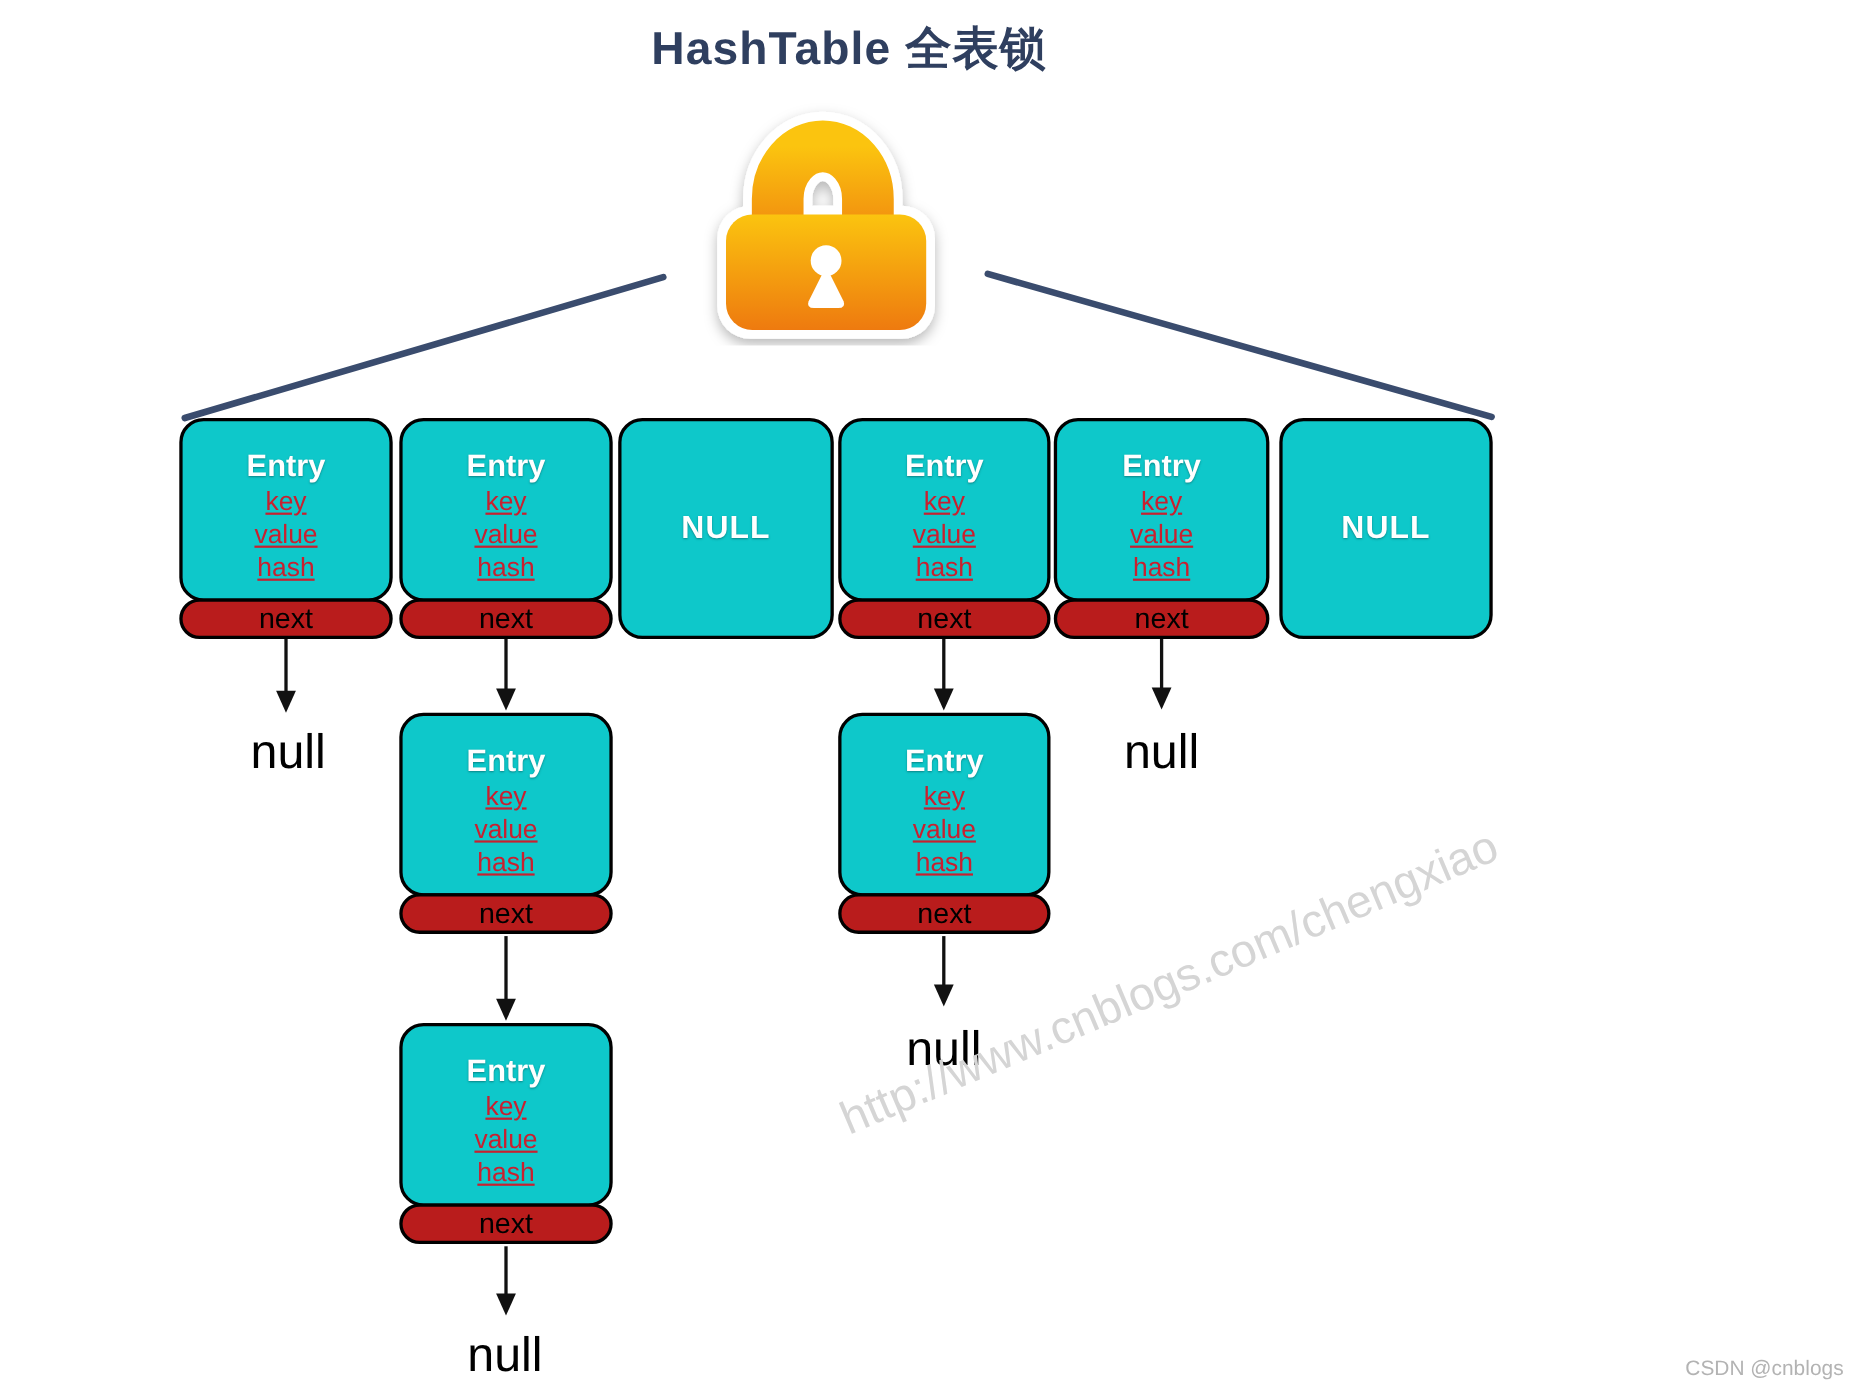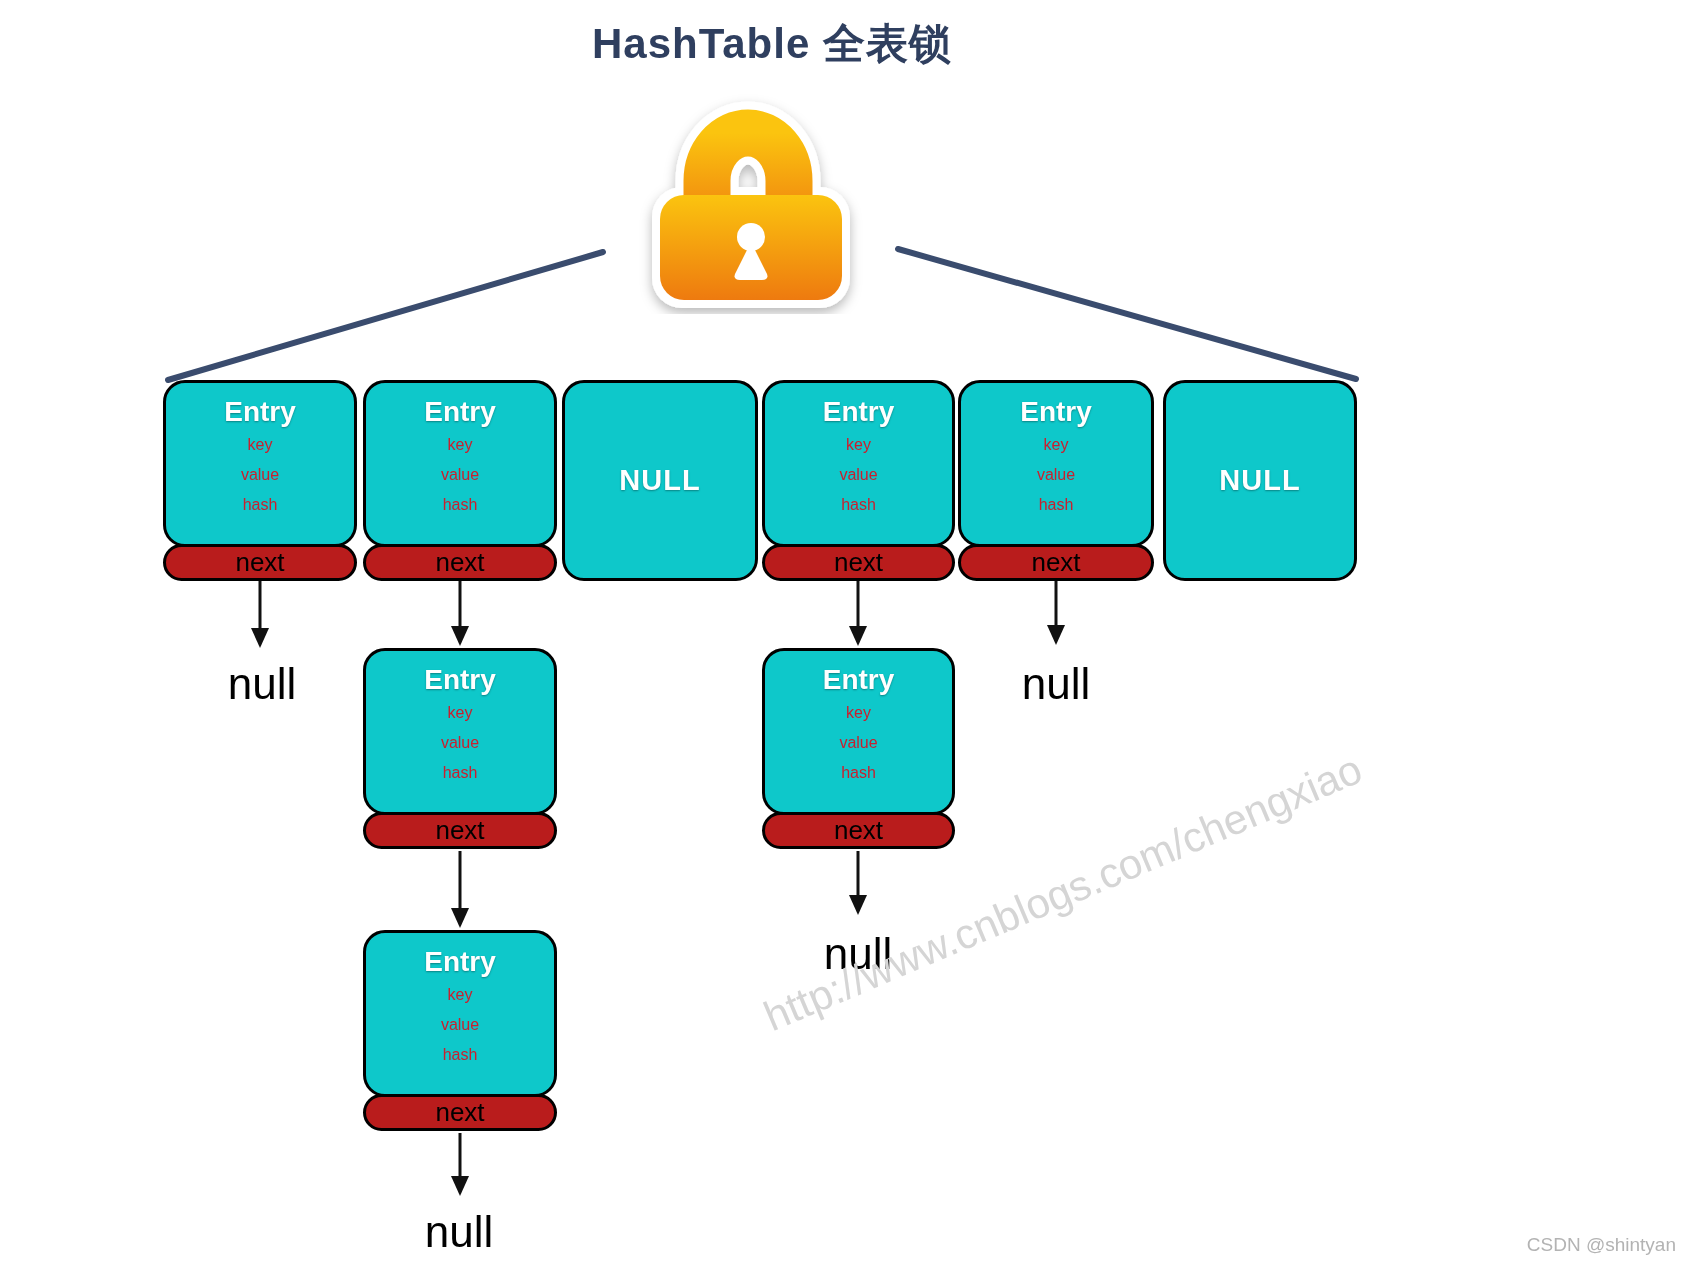--- a/index.html
+++ b/index.html
@@ -15,23 +15,23 @@
   .lock{position:absolute;left:632px;top:84px;width:232px;height:230px;z-index:2;}
   .overlay{position:absolute;left:0;top:0;width:1692px;height:1264px;z-index:1;pointer-events:none;}
   .card{position:absolute;z-index:2;box-sizing:border-box;}
   .entry-body{
     background:var(--node-fill,#0EC8CA);border:3px solid #000;border-radius:22px;
     height:167px;box-sizing:border-box;display:flex;flex-direction:column;
     align-items:center;padding-top:13px;
   }
   .entry-title{
     font-size:28px;font-weight:bold;color:#fff;line-height:32px;
-    text-shadow:0 1px 2px rgba(0,0,0,.35);margin-bottom:2px;
+    text-shadow:0 1px 2px rgba(0,0,0,.35);margin-bottom:2px;margin-top:12px;
   }
-  .entry-field{font-size:16px;color:var(--field-text,#C9202F);line-height:30px;}
+  .entry-field{font-size:24px;color:var(--field-text,#C9202F);line-height:30px;text-decoration:underline;}
   .next-pill{
     background:#b91c1c;border:3px solid #000;border-radius:19px;height:37px;margin-top:-3px;
     position:relative;z-index:2;display:flex;align-items:center;justify-content:center;
     font-size:26px;color:#000;box-sizing:border-box;
   }
   .null-card{
     background:var(--node-fill,#0EC8CA);border:3px solid #000;border-radius:22px;height:201px;
     display:flex;align-items:center;justify-content:center;color:#fff;font-weight:bold;
     font-size:29px;letter-spacing:1px;text-shadow:0 1px 2px rgba(0,0,0,.35);
   }
@@ -182,15 +182,15 @@
     </div>
     <div class="next-pill">next</div>
   </div>
 
   <div class="null-label" style="left:262px;top:684px">null</div>
   <div class="null-label" style="left:1056px;top:684px">null</div>
   <div class="null-label" style="left:858px;top:954px">null</div>
   <div class="null-label" style="left:459px;top:1232px">null</div>
 
   <div class="watermark">http://www.cnblogs.com/chengxiao</div>
-  <div class="credit">CSDN @shintyan</div>
+  <div class="credit">CSDN @cnblogs</div>
 
 </div>
 
 </body></html>

